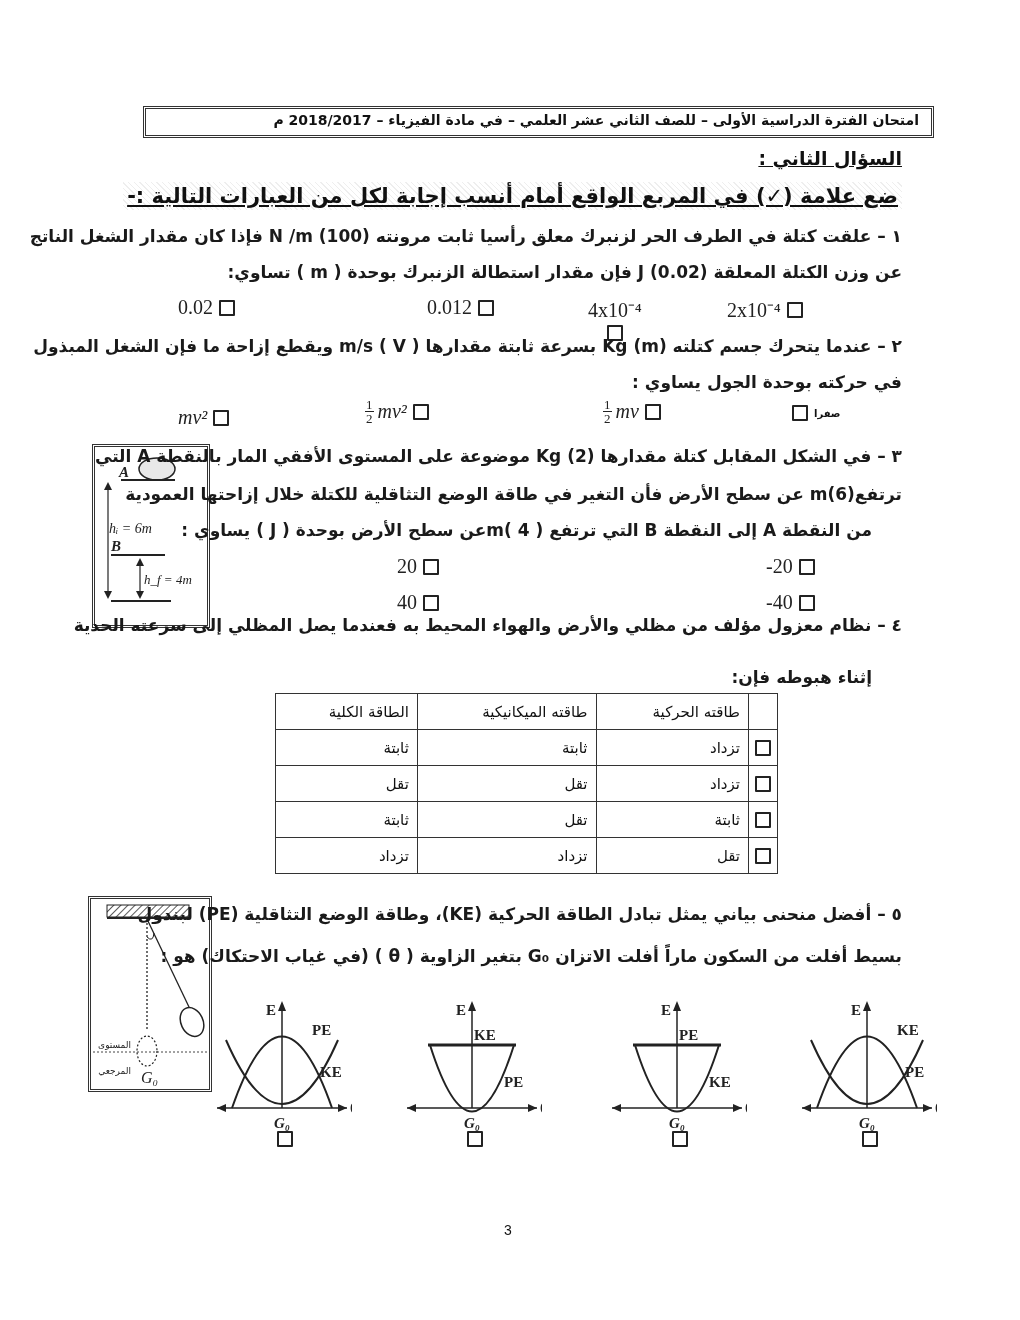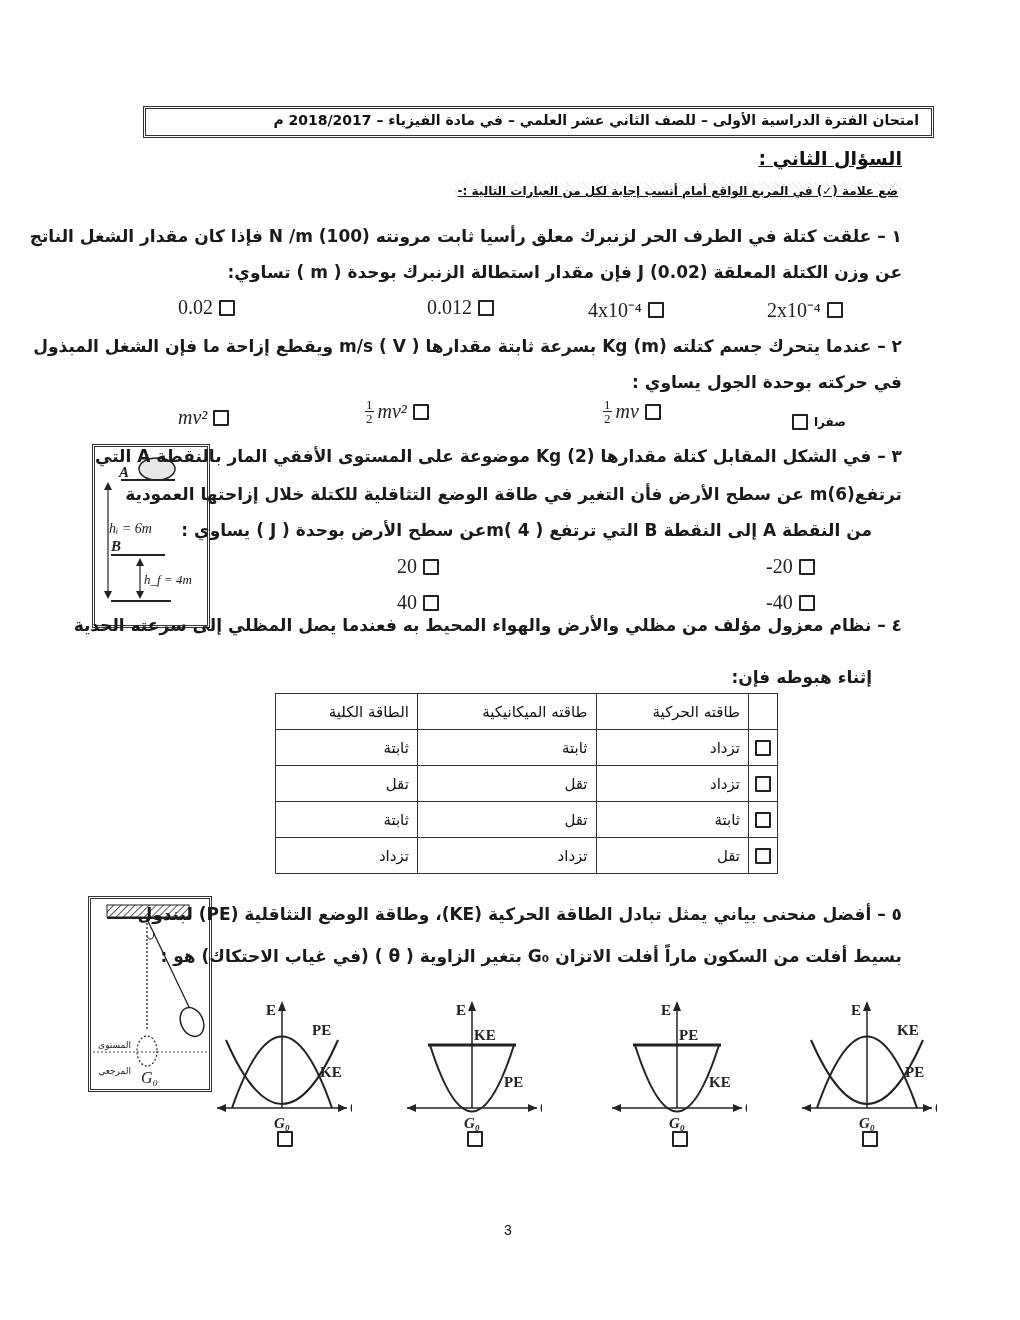--- a/index.html
+++ b/index.html
@@ -9,21 +9,21 @@
   .rtl { direction: rtl; text-align: right; }
   .ar { font-family: "DejaVu Sans", sans-serif; font-weight: bold; font-size: 17px; color: #1a1a1a; }
   .serif { font-family: "Liberation Serif", serif; font-size: 20px; color: #222; }
 
   
   #header-box { left: 143px; top: 106px; width: 785px; height: 26px;
                 border: 3px double #333; }
   #header-text { right: 12px; top: 3px; font-size: 14px; font-weight: bold; white-space: nowrap; }
 
   #section-title { right: 118px; top: 147px; font-size: 19px; font-weight: bold; text-decoration: underline; }
-  #instruction { right: 118px; top: 182px; font-size: 12px; font-weight: bold; text-decoration: underline;
+  #instruction { right: 118px; top: 182px; font-size: 21px; font-weight: bold; text-decoration: underline;
                  background: repeating-linear-gradient(45deg, #fff 0 3px, #eee 3px 4px); padding: 2px 4px; }
 
   .qline { white-space: nowrap; margin-left: 12px; }
   .box { display: inline-block; width: 12px; height: 12px; border: 2px solid #222; border-radius: 1px;
          vertical-align: middle; margin: 0 4px; background: #fff; }
   .opt { white-space: nowrap; display: flex; align-items: center; gap: 2px; }
   .frac { display: inline-flex; flex-direction: column; align-items: center; font-size: 13px; line-height: 13px; margin-right: 2px; }
   .frac .num { border-bottom: 1px solid #222; padding: 0 1px; }
   .it { font-style: italic; }
 
@@ -45,40 +45,40 @@
 
 <div id="header-box" class="abs">
   <div id="header-text" class="abs" dir="rtl">امتحان الفترة الدراسية الأولى – للصف الثاني عشر العلمي – في مادة الفيزياء – 2018/2017 م</div>
 </div>
 
 <div id="section-title" class="abs rtl">السؤال الثاني :</div>
 <div id="instruction" class="abs rtl">ضع علامة (✓) في المربع الواقع أمام أنسب إجابة لكل من العبارات التالية :-</div>
 
 <div class="abs rtl ar qline" style="right:118px; top:226px;">١ – علقت كتلة في الطرف الحر لزنبرك معلق رأسيا ثابت مرونته N /m (100) فإذا كان مقدار الشغل الناتج</div>
 <div class="abs rtl ar qline" style="right:118px; top:262px;">عن وزن الكتلة المعلقة J (0.02) فإن مقدار استطالة الزنبرك بوحدة ( m ) تساوي:</div>
-<div class="abs opt serif" style="left:767px; top:296px;text-align:right;">
+<div class="abs opt serif" style="left:727px; top:296px;text-align:right;">
   <span>2x10⁻⁴</span>
     <span class="box"></span>
   </div>
-<div class="abs opt serif" style="left:588px; top:296px;">
+<div class="abs opt serif" style="left:588px; top:296px;flex-direction:column;">
   <span>4x10⁻⁴</span>
     <span class="box"></span>
   </div>
 <div class="abs opt serif" style="left:427px; top:296px;">
   <span>0.012</span>
     <span class="box"></span>
   </div>
 <div class="abs opt serif" style="left:178px; top:296px;">
   <span>0.02</span>
     <span class="box"></span>
   </div>
 
 <div class="abs rtl ar qline" style="right:118px; top:336px;">٢ – عندما يتحرك جسم كتلته Kg (m) بسرعة ثابتة مقدارها m/s ( V ) ويقطع إزاحة ما فإن الشغل المبذول</div>
 <div class="abs rtl ar qline" style="right:118px; top:372px;">في حركته بوحدة الجول يساوي :</div>
-<div class="abs opt" style="left:788px; top:414px; font-size:12px; font-weight:bold;">
+<div class="abs opt" style="left:788px; top:405px; font-size:10px; font-weight:bold;">
   <span class="box"></span>
     <span dir="rtl">صفرا</span>
   </div>
 <div class="abs opt serif" style="left:603px; top:398px;">
   <span class="frac">
       <span class="num">1</span>
       <span>2</span>
     </span>
     <span class="it">mv</span>
     <span class="box"></span>

